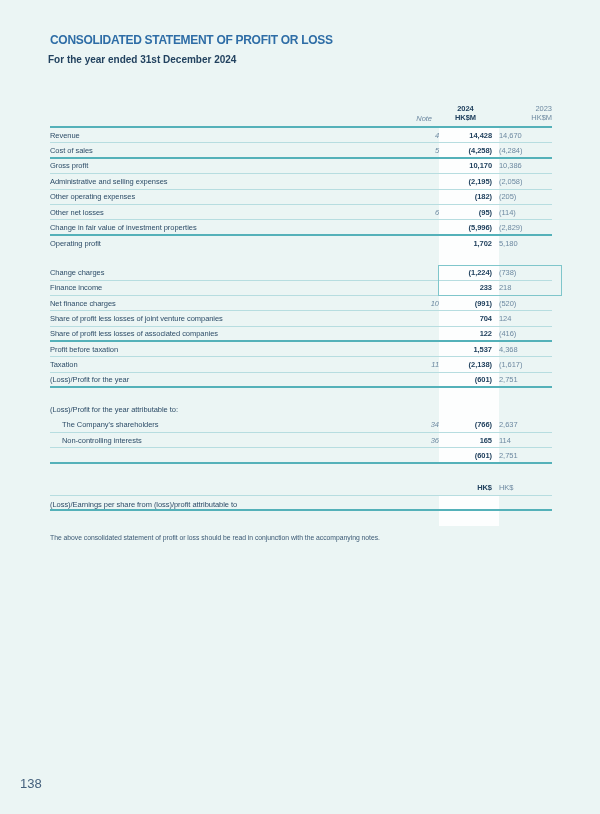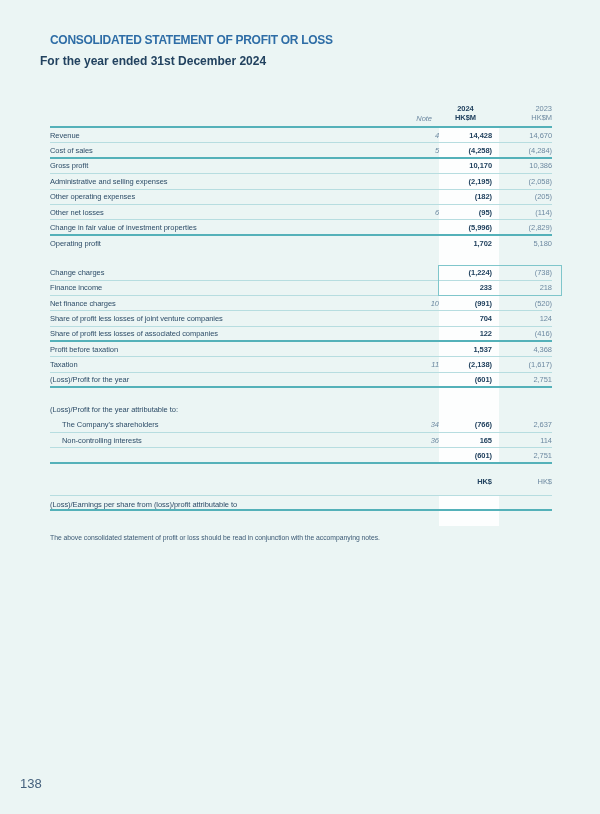--- a/index.html
+++ b/index.html
@@ -14,49 +14,49 @@
     position:relative;
     overflow:hidden;
     -webkit-font-smoothing:antialiased;
   }
   .page-title{
     position:absolute;left:50px;top:33px;
     font-size:12px;font-weight:700;letter-spacing:-0.3px;
     color:var(--title);white-space:nowrap;
   }
   .page-subtitle{
-    position:absolute;left:40px;top:54px;
-    font-size:12px;font-weight:700;color:var(--navy);
+    position:absolute;left:48px;top:54px;
+    font-size:10px;font-weight:700;color:var(--navy);
   }
   .tbl{
     position:absolute;left:50px;top:96px;width:502px;
     font-size:7.5px;color:var(--label);letter-spacing:-0.05px;
   }
   .strip{position:absolute;left:389px;width:60px;background:var(--strip);z-index:0;}
   .strip-a{top:32px;height:336px;}
   .strip-b{top:400px;height:30px;}
   .callout-box{
     position:absolute;left:388px;top:169px;width:124px;height:31px;
     border:1px solid var(--box);z-index:3;pointer-events:none;
   }
   .thead{
     position:relative;z-index:1;height:32px;
     display:flex;align-items:flex-end;padding-bottom:3px;
     border-bottom:2px solid var(--thick);
   }
   .row{position:relative;z-index:1;display:flex;align-items:center;height:15.4px;}
   .row.gap{height:14px;}
-  .row.unit-row{height:18px;align-items:flex-end;padding-bottom:9px;}
+  .row.unit-row{height:18px;align-items:flex-end;padding-bottom:3px;}
   .line-thin{border-bottom:1px solid var(--thin);}
   .line-thick{border-bottom:2px solid var(--thick);}
   .lab{flex:1;}
   .lab.indent{padding-left:12px;}
   .note{width:60px;text-align:right;font-style:italic;color:var(--muted);}
   .v24{width:53px;margin-left:7px;padding-right:7px;text-align:right;font-weight:700;color:var(--navy);}
-  .v23{width:53px;text-align:right;color:var(--muted);}
+  .v23{width:53px;color:var(--muted);}
   .thnote{width:60px;text-align:right;font-style:italic;color:var(--muted);}
   .th24{width:60px;margin-left:7px;padding-right:7px;text-align:center;font-weight:700;color:var(--navy);line-height:1.3;}
   .th23{width:53px;text-align:right;color:var(--muted);line-height:1.3;}
   .eps-block{position:relative;z-index:1;}
   .eps-line1{display:flex;align-items:flex-end;height:13px;}
   .eps-line2{display:flex;align-items:center;height:16px;}
   .eps-line2 .lab{padding-left:10px;}
   .footnote{
     position:absolute;left:50px;top:534px;
     font-size:6.8px;color:var(--footer);letter-spacing:-0.02px;

